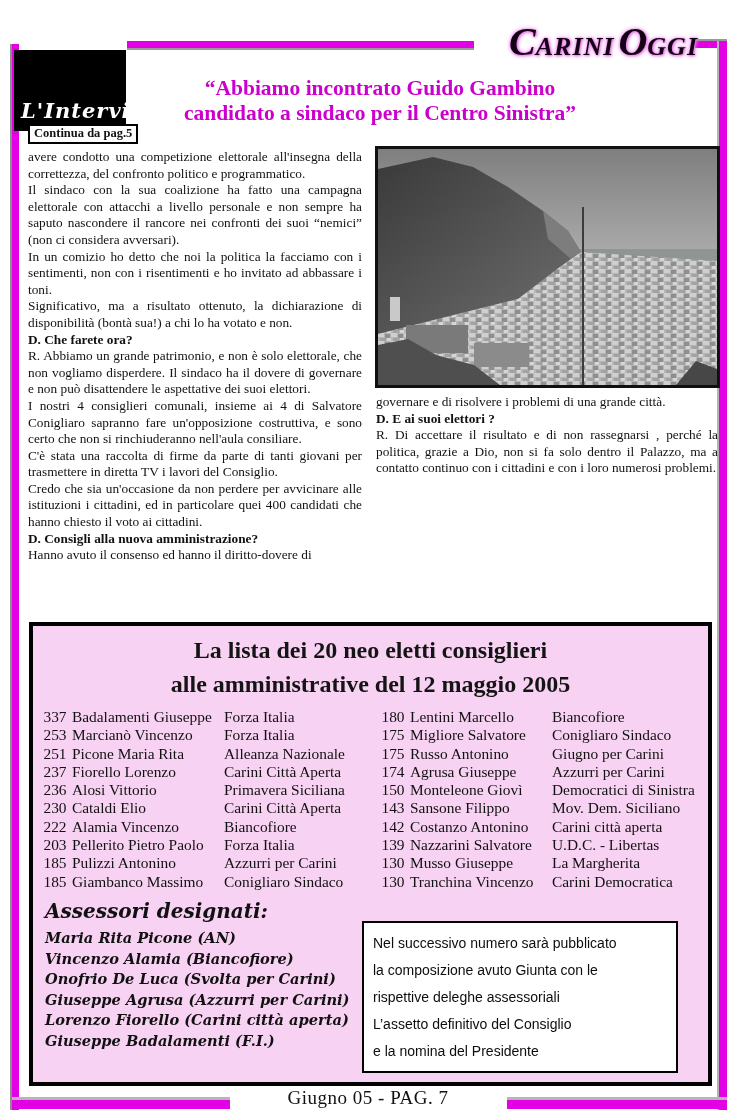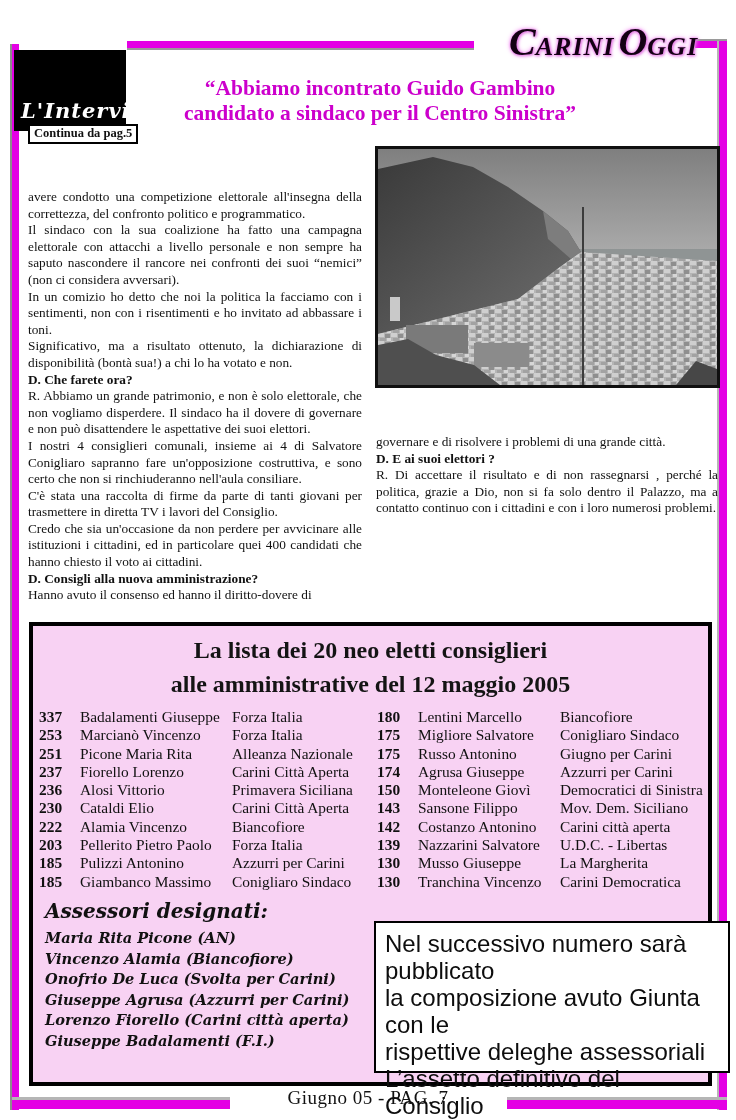--- a/index.html
+++ b/index.html
@@ -30,51 +30,51 @@
 
   
   .headline{position:absolute;left:60px;top:76px;width:640px;text-align:center;color:#cc00cc;
     font-weight:bold;font-size:21.5px;line-height:25px;}
 
   
   .continua{position:absolute;left:28px;top:124px;border:2px solid #000;padding:0 4px 1px 4px;
     font-weight:bold;font-size:12.5px;background:#fff;}
 
   
-  .col{position:absolute;margin-top:40px;}
+  .col{position:absolute;}
   .col-left{left:28px;top:149px;width:334px;}
   .col-right{left:376px;top:394px;width:342px;}
   .body-p{margin:0;text-align:justify;font-size:13.3px;line-height:16.6px;}
   .qa{font-weight:bold;}
 
   
   .photo{position:absolute;left:375px;top:146px;width:345px;height:242px;border:3px solid #101010;
     box-sizing:border-box;background:#9a9a9a;}
   .photo svg{display:block;width:100%;height:100%;}
 
   
   .listbox{position:absolute;left:29px;top:622px;width:683px;height:464px;background:#f8d2f3;
     border:4px solid #000;box-sizing:border-box;}
   .list-title{text-align:center;font-weight:bold;font-size:24px;line-height:34px;padding-top:7px;color:#141414;}
   .rows-col{position:absolute;width:334px;}
   .rows-left{left:6px;top:82px;}
   .rows-right{left:344px;top:82px;}
   .row{display:flex;font-size:15.4px;line-height:18.3px;white-space:nowrap;}
-  .votes{width:32px;text-align:left;padding-right:9px;flex:none;font-weight:bold;}
+  .votes{width:32px;text-align:center;padding-right:1px;flex:none;}
   .rname{width:152px;flex:none;}
   .rows-right .rname{width:142px;}
   .party{flex:1;}
 
   .assessori{position:absolute;left:12px;top:272px;width:330px;font-family:"DejaVu Serif", serif;}
   .assessori-title{font-style:italic;font-weight:bold;font-size:20px;line-height:26px;margin-bottom:4px;}
   .assessore{font-style:italic;font-weight:bold;font-size:14.6px;line-height:20.6px;white-space:nowrap;}
 
-  .notice{position:absolute;left:341px;top:295px;width:356px;height:152px;background:#fff;
+  .notice{position:absolute;left:329px;top:295px;width:316px;height:152px;background:#fff;
     border:2px solid #000;box-sizing:border-box;padding:7px 9px;
-    font-family:"Liberation Sans", sans-serif;font-size:24px;line-height:27px;color:#0d0d0d;}
+    font-family:"Liberation Sans", sans-serif;font-size:14px;line-height:27px;color:#0d0d0d;}
 
   
   .footer-text{position:absolute;left:0;top:1087px;width:736px;text-align:center;
     font-size:19px;color:#111;letter-spacing:0.5px;}
 </style>
 </head>
 <body>
 
 <div class="page">
 

